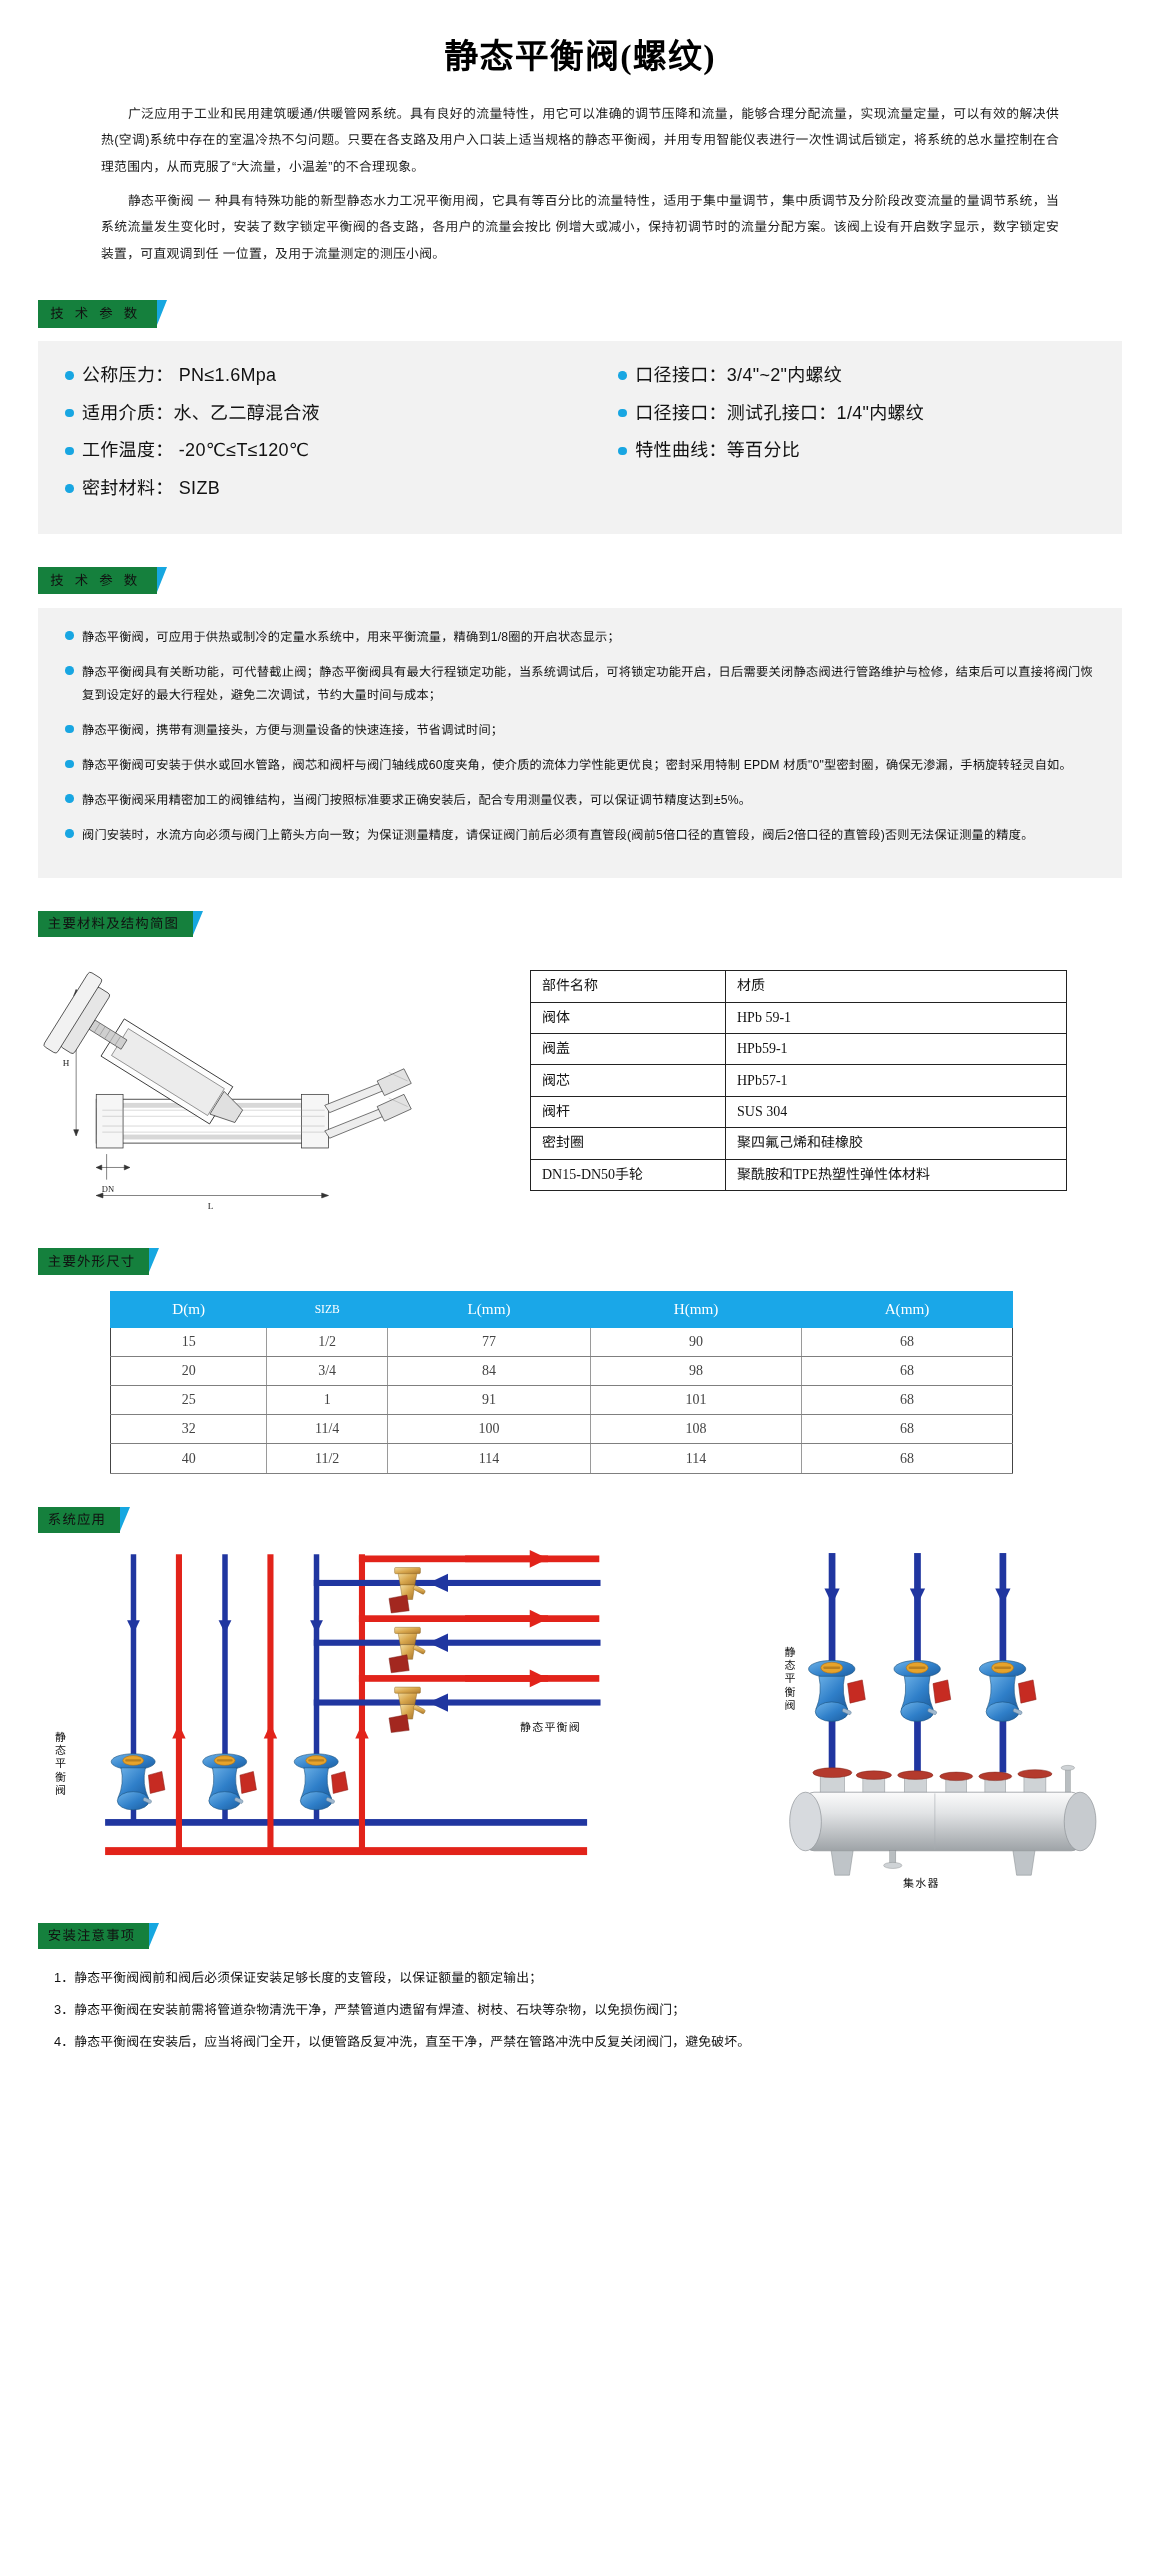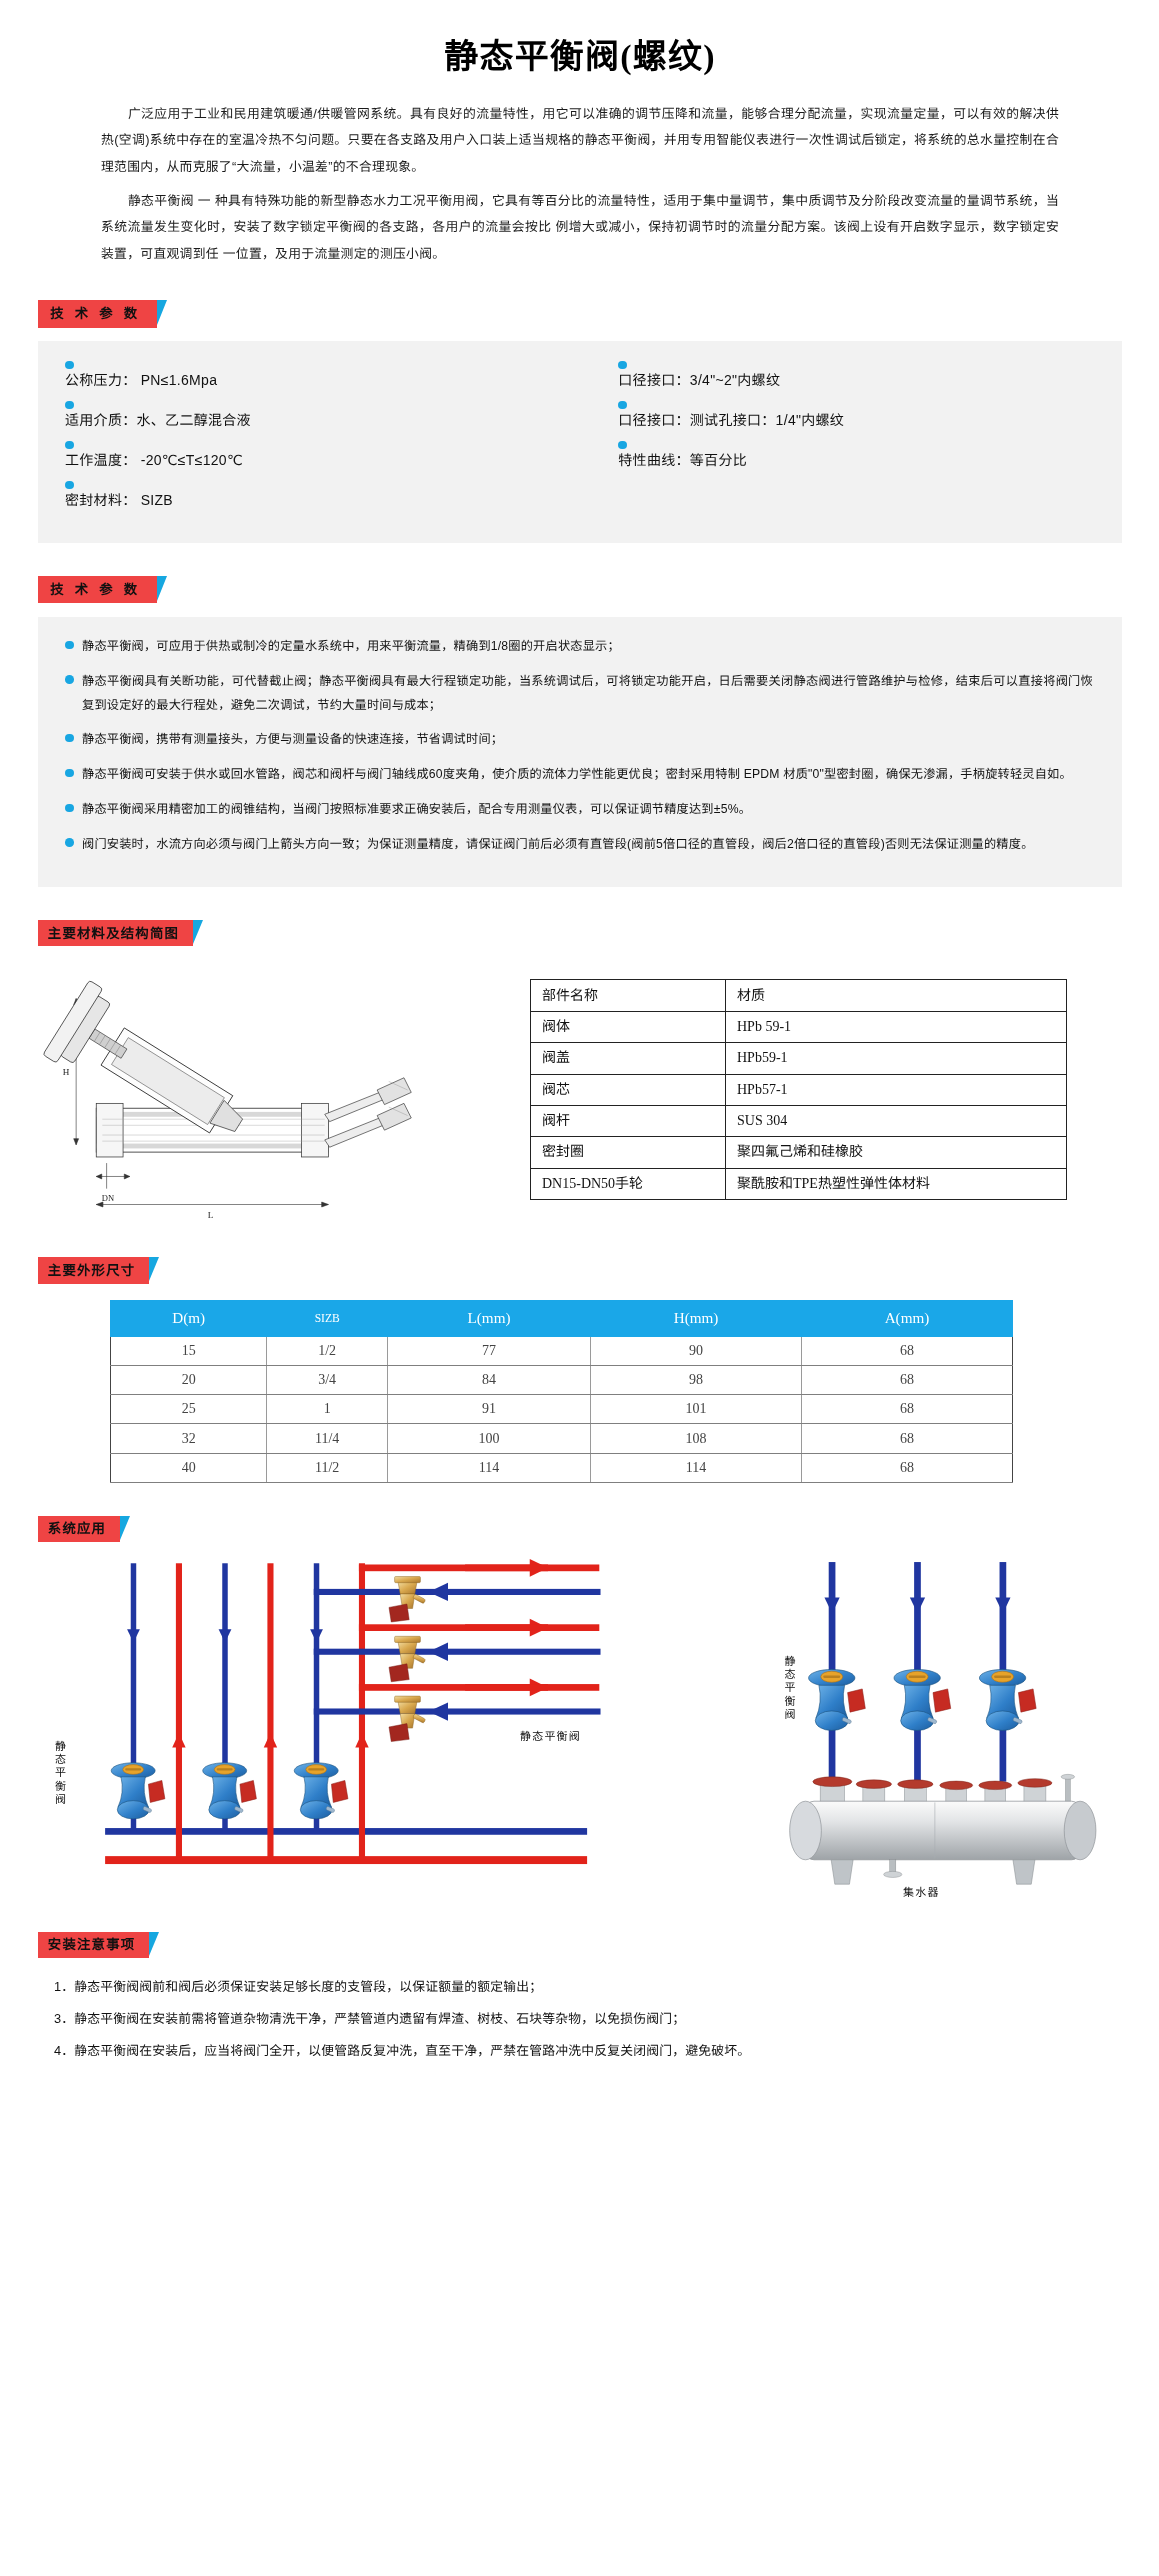--- a/index.html
+++ b/index.html
@@ -40,24 +40,24 @@
     text-indent: 2.1em;
     margin: 0 0 8.5px 0;
     letter-spacing: 0.3px;
   }
 
   
   .ribbon-row { padding-left: 38px; margin-top: 33px; }
   .ribbon {
     display: inline-block;
     position: relative;
-    background: #ef4444;
+    background: #15803d;
     color: #111;
     font-size: 13.4px;
-    font-weight: 700;
+    font-weight: 400;
     letter-spacing: 3.7px;
     padding: 6.1px 16px 6.1px 12.2px;
     line-height: 1.15;
   }
   .ribbon::after {
     content: "";
     position: absolute;
     right: -10.4px; top: 0;
     width: 0; height: 0;
     border-top: 25px solid #16a7e0;
@@ -73,23 +73,22 @@
     padding: 21px 24.4px 21px 27px;
     display: flex;
     gap: 0;
   }
   .spec-col { flex: 1 1 50%; }
   .spec-col.right { padding-left: 37px; }
   .spec-item {
     display: flex;
     align-items: baseline;
     margin-bottom: 9.8px;
-    font-size: 14px;
+    font-size: 18px;
     color: #111;
-    flex-direction: column;
   }
   .dot {
     flex: 0 0 auto;
     width: 8.5px; height: 8.5px;
     border-radius: 50%;
     background: #18a6e2;
     margin-right: 8.5px;
     position: relative;
     top: -1.2px;
   }

